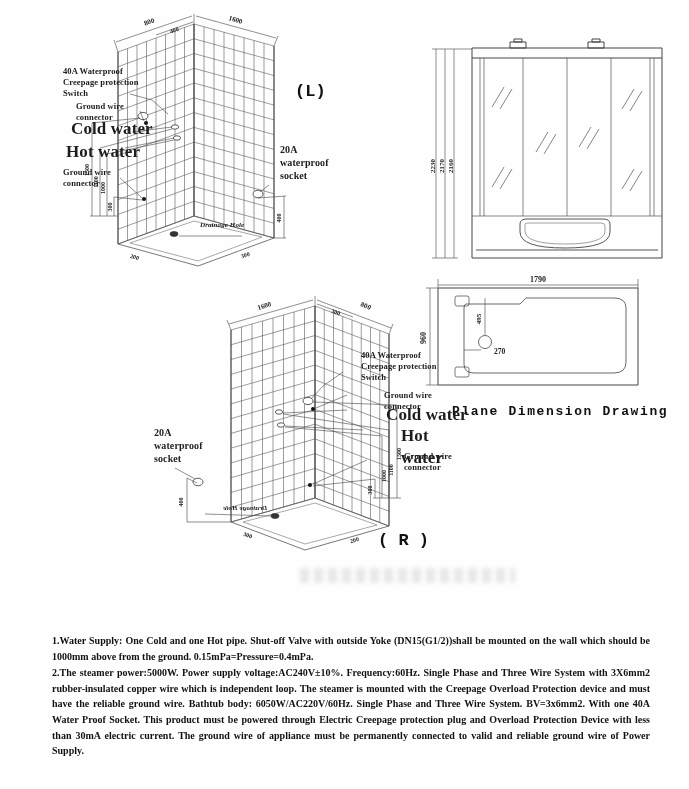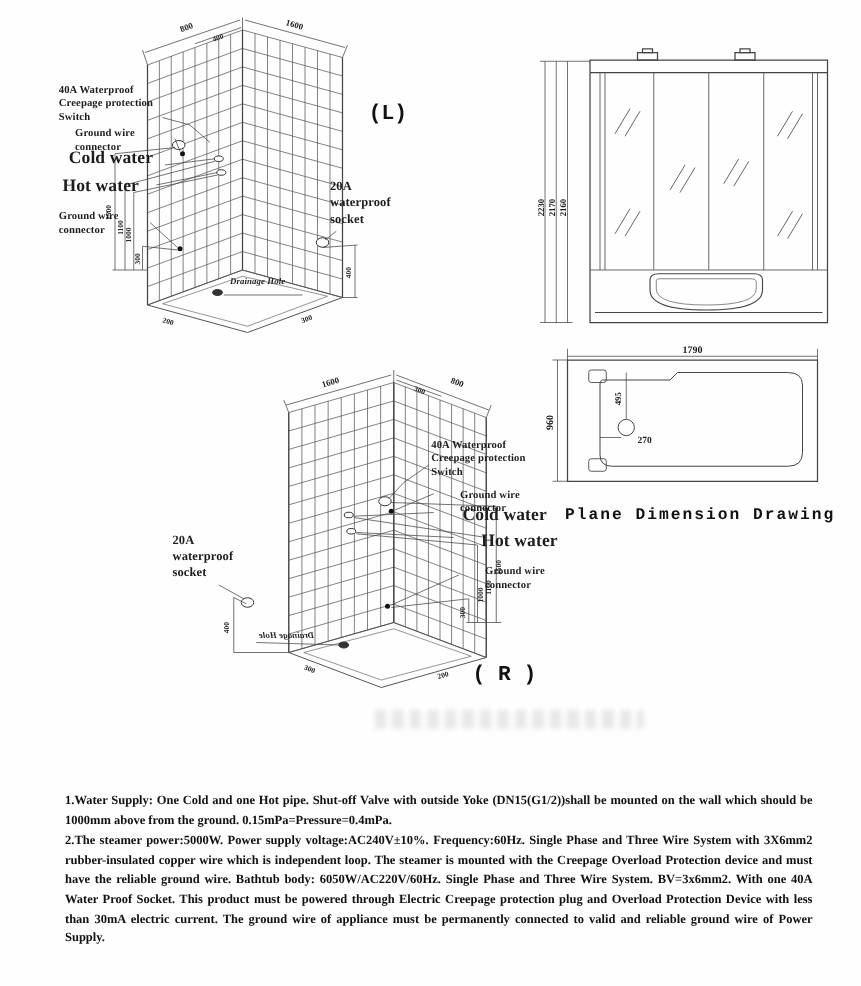--- a/index.html
+++ b/index.html
@@ -1,21 +1,21 @@
 <!DOCTYPE html>
 <html><head>
 <meta charset="utf-8">
 <style>
   html,body{margin:0;padding:0;background:#fff;}
   #page{position:relative;width:689px;height:789px;background:#fefefe;overflow:hidden;
         font-family:"Liberation Serif",serif;color:#222;}
   .abs{position:absolute;}
   .lbl{position:absolute;font:8.5px/1.28 "Liberation Serif",serif;color:#1d1d1d;
-       white-space:pre-line;font-weight:bold;letter-spacing:.1px;}
-  .lbl.big{font-size:14px;font-weight:bold;}
+       white-space:pre-line;font-weight:bold;letter-spacing:.1px;margin-left:16px;}
+  .lbl.big{font-size:17px;font-weight:bold;}
   .lbl.small{font-size:7px;font-weight:bold;font-style:italic;}
   .viewtag{position:absolute;font:bold 17px "Liberation Mono",monospace;color:#111;}
   .mirrored{transform:scaleX(-1);}
   svg{position:absolute;overflow:visible;}
   svg line, svg polyline, svg path, svg rect, svg ellipse, svg circle{vector-effect:non-scaling-stroke;}
   text.dim{font:bold 7px "Liberation Serif",serif;fill:#222;}
   text.dim.sm{font-size:6px;}
   .caption{position:absolute;font:bold 13px "Liberation Mono",monospace;color:#111;letter-spacing:1.6px;}
   .title{position:absolute;font:bold 12.5px "Liberation Mono",monospace;color:#111;letter-spacing:.4px;}
   .notes{position:absolute;left:52px;top:633px;width:598px;font:10px/1.56 "Liberation Serif",serif;color:#111;}
@@ -337,21 +337,21 @@
         <line x1="4" y1="222" x2="30" y2="222"></line>
       </g>
       <g>
         <text class="dim" transform="translate(7,130) rotate(-90)" text-anchor="middle">2230</text>
         <text class="dim" transform="translate(16,130) rotate(-90)" text-anchor="middle">2170</text>
         <text class="dim" transform="translate(25,130) rotate(-90)" text-anchor="middle">2160</text>
       </g>
     </svg>
   </div>
 
-  <div class="abs" style="left:424px;top:274px;width:248px;height:125px;">
+  <div class="abs" style="left:408px;top:274px;width:248px;height:125px;">
     <svg width="248" height="125" viewBox="0 0 248 125">
       <g stroke="#444" stroke-width="1" fill="none">
         <rect x="30" y="14" width="200" height="97"></rect>
         <path d="M58,30 L112,30 L118,24 L206,24 Q218,24 218,34 L218,88 Q218,99 206,99 L66,99 Q56,99 56,90 L56,34 Q56,30 58,30 Z" stroke-width="0.8"></path>
         <rect x="47" y="22" width="14" height="10" rx="2" stroke-width="0.7"></rect>
         <rect x="47" y="93" width="14" height="10" rx="2" stroke-width="0.7"></rect>
         <circle cx="77" cy="68" r="6.5" stroke-width="0.8"></circle>
       </g>
       <g stroke="#444" stroke-width="0.6" fill="none">
         <line x1="30" y1="11" x2="230" y2="11"></line>

